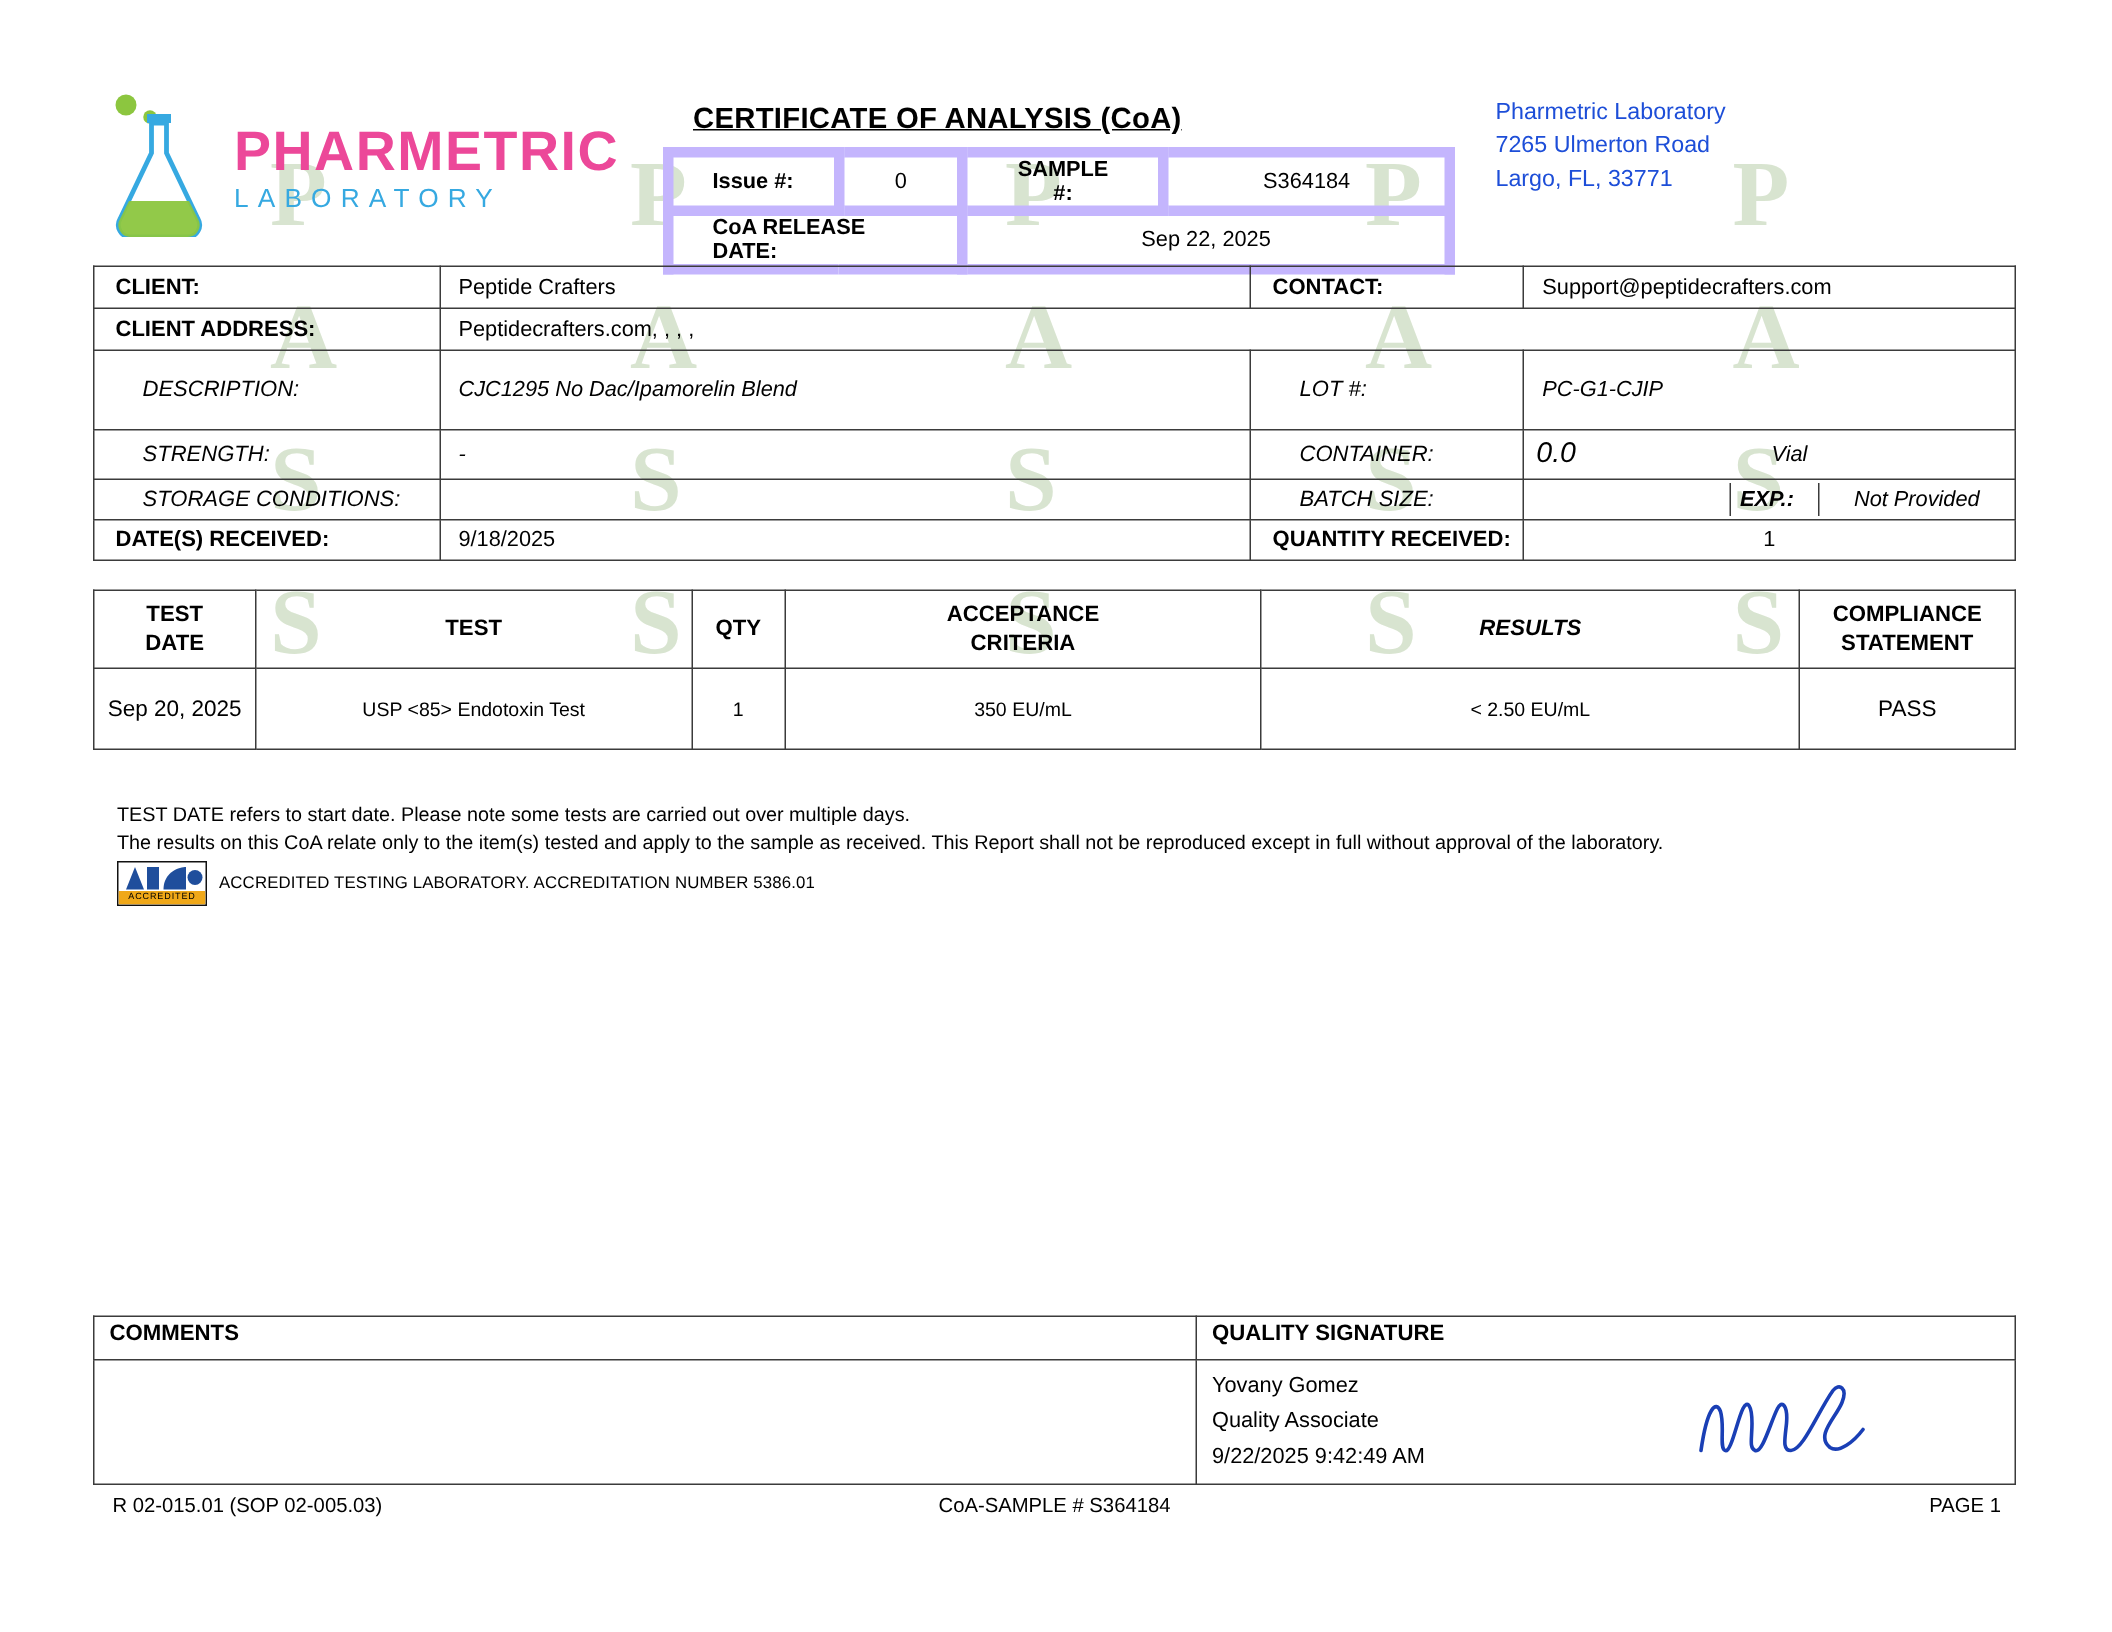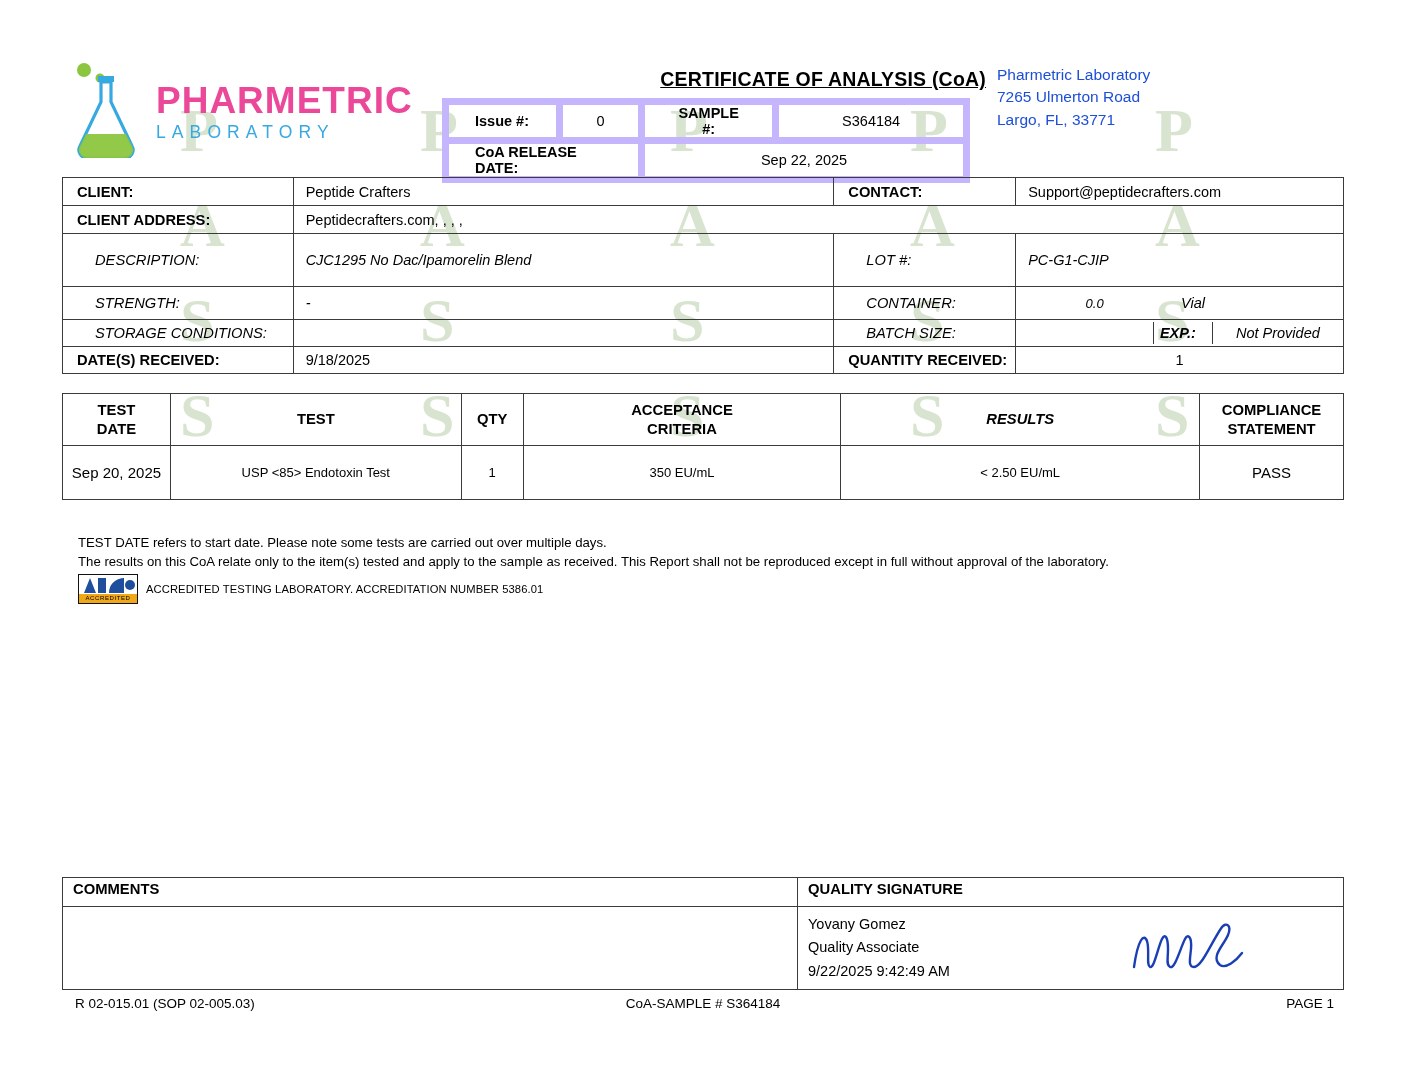--- a/index.html
+++ b/index.html
@@ -71,24 +71,24 @@
     font-family: "Liberation Sans", sans-serif;
     font-size: 17.5px;
     letter-spacing: 6.1px;
     color: #36a9e1;
     margin-top: 5px;
     line-height: 1;
   }
 
   .coa-title {
     position: absolute;
-    left: 384px;
+    left: 400px;
     top: 12px;
     width: 540px;
-    text-align: right;
+    text-align: left;
     font-size: 19.5px;
     font-weight: 700;
     text-decoration: underline;
     letter-spacing: 0.2px;
   }
 
   .lab-address {
     position: absolute;
     left: 935px;
     top: 8px;
@@ -334,21 +334,21 @@
       <td class="val-i" rowspan="1">PC-G1-CJIP</td>
     </tr>
     <tr>
       <td class="lbl-i" style="height:33px;margin-top:20px;">STRENGTH:</td>
       <td class="val-i">-</td>
       <td class="lbl-i">CONTAINER:</td>
       <td style="padding:0;">
         <table style="border-collapse:collapse;width:100%;">
           <tbody>
                 <tr>
-            <td style="border:none;width:48%;text-align:center;font-style:italic;font-size:13px;">0.0</td>
+            <td style="border:none;width:48%;font-style:italic;font-size:19px;">0.0</td>
             <td style="border:none;font-style:italic;font-size:14.5px;">Vial</td>
           </tr>
         </tbody>
             </table>
       </td>
     </tr>
     <tr>
       <td class="lbl-i" style="height:27px;">STORAGE CONDITIONS:</td>
       <td class="val-i"></td>
       <td class="lbl-i">BATCH SIZE:</td>

